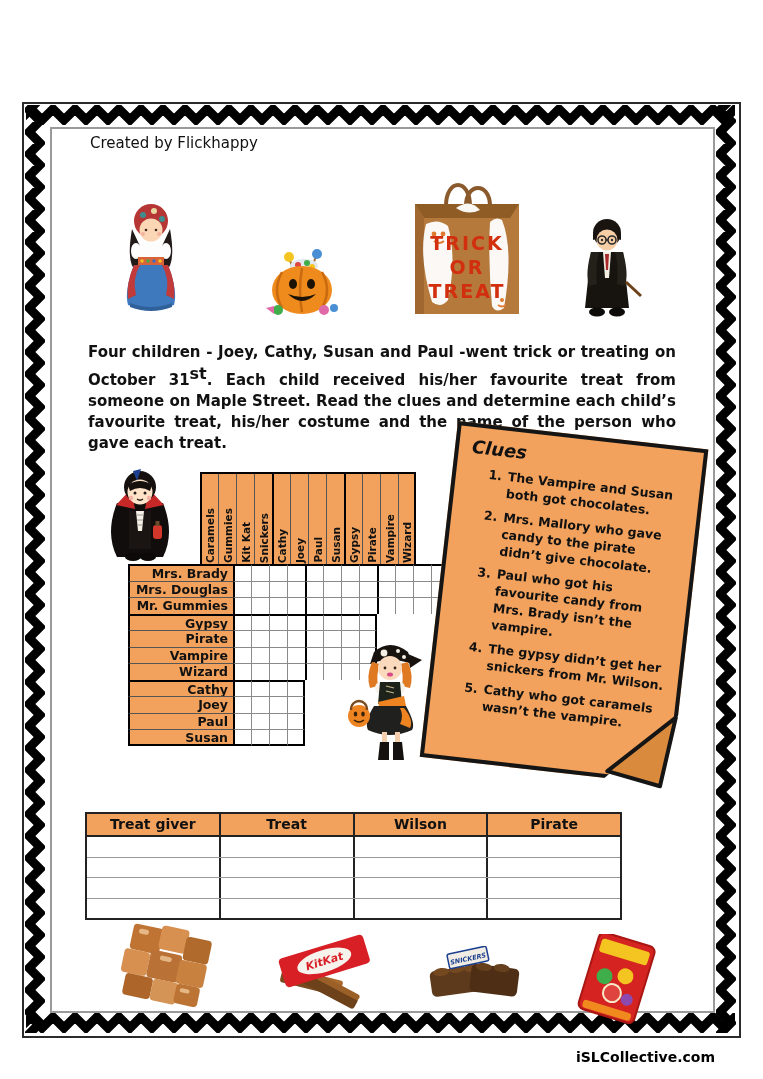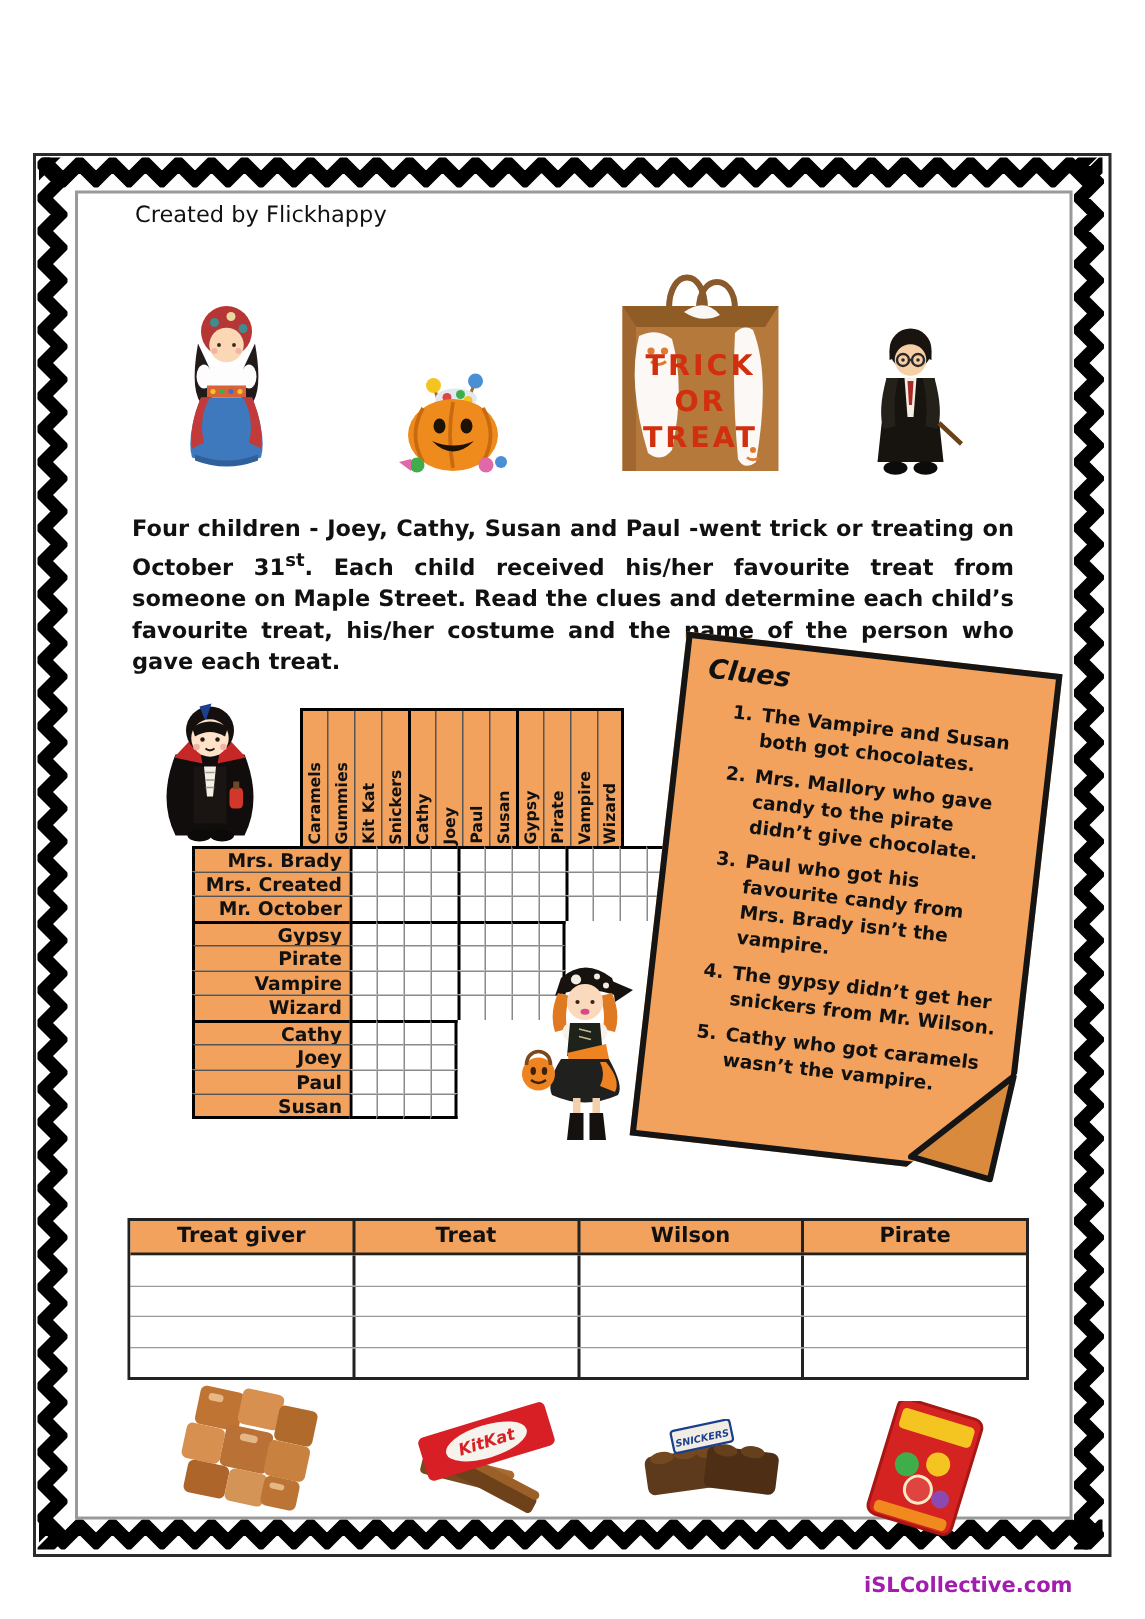--- a/index.html
+++ b/index.html
@@ -13,21 +13,21 @@
   .zz{position:absolute;overflow:hidden;}
   .zz-top{left:26px;top:79px;width:709px;height:20px;}
   .zz-bottom{left:26px;top:987px;width:709px;height:20px;}
   .zz-left{left:25px;top:79px;width:20px;height:928px;}
   .zz-right{left:716px;top:79px;width:20px;height:928px;}
 
   
   .credit{position:absolute;left:90px;top:108px;font-size:15px;}
   .intro{position:absolute;left:88px;top:301px;width:588px;font-size:15px;font-weight:bold;
          line-height:21px;text-align:justify;}
-  .intro sup{font-size:12px;}
+  .intro sup{font-size:16px;}
 
   
   .illus{position:absolute;}
   .bag-text{fill:#d22f0e;font-weight:bold;font-size:19px;letter-spacing:2px;
             font-family:"DejaVu Sans", sans-serif;}
 
   
   :root{--orange:#F2A25C;--fold:#D98A3D;}
   .lgrid{position:absolute;left:95px;top:446px;}
   .ghead{position:absolute;left:105px;top:0;display:flex;border-top:2.5px solid #000;}
@@ -54,33 +54,33 @@
          border:4px solid #151515;box-sizing:border-box;transform:rotate(6.5deg);
          transform-origin:0 0;}
   .clues-title{font-size:18px;font-weight:bold;font-style:italic;margin:9px 0 8px 13px;}
   .clue-list{margin:0 12px 0 24px;}
   .clue{display:flex;font-size:12.5px;font-weight:bold;line-height:1.35;margin-bottom:7px;}
   .clue-num{width:22px;text-align:right;padding-right:6px;flex:none;}
   .clue-text{flex:1;}
   .fold{position:absolute;right:-6px;bottom:-6px;overflow:visible;}
 
   
-  .atable{position:absolute;left:85px;top:786px;width:601px;border:2px solid #222;box-sizing:border-box;}
+  .atable{position:absolute;left:85px;top:786px;width:537px;border:2px solid #222;box-sizing:border-box;}
   .ahead{display:flex;background:var(--orange);border-bottom:2px solid #222;}
   .ahcell{flex:1;height:21px;line-height:21px;text-align:center;font-weight:bold;font-size:14px;
           border-left:2px solid #222;box-sizing:border-box;}
   .ahcell:first-child{border-left:none;}
   .arow{display:flex;height:19.5px;border-top:1px solid #999;}
   .arow:first-of-type{border-top:none;}
   .acell{flex:1;background:#fff;border-left:2px solid #222;box-sizing:border-box;}
   .acell:first-child{border-left:none;}
 
   
   .watermark{position:absolute;left:540px;top:1023px;width:175px;text-align:right;
-             font-size:14px;font-weight:bold;color:#a21caf;}
+             font-size:14px;font-weight:bold;color:#000000;}
 </style>
 </head>
 <body>
 
 <div class="page">
 
   <div class="frame-outer"></div>
   <svg class="zz zz-top" width="709" height="20">
       <polyline points="-6,15 5,4 16,15 27,4 38,15 49,4 60,15 71,4 82,15 93,4 104,15 115,4 126,15 137,4 148,15 159,4 170,15 181,4 192,15 203,4 214,15 225,4 236,15 247,4 258,15 269,4 280,15 291,4 302,15 313,4 324,15 335,4 346,15 357,4 368,15 379,4 390,15 401,4 412,15 423,4 434,15 445,4 456,15 467,4 478,15 489,4 500,15 511,4 522,15 533,4 544,15 555,4 566,15 577,4 588,15 599,4 610,15 621,4 632,15 643,4 654,15 665,4 676,15 687,4 698,15 709,4 720,15" fill="none" stroke="#000" stroke-width="9" stroke-linejoin="miter"></polyline>
     </svg>
@@ -258,36 +258,36 @@
           <div class="gcell gl"></div>
           <div class="gcell"></div>
           <div class="gcell"></div>
           <div class="gcell"></div>
           <div class="gcell gl"></div>
           <div class="gcell"></div>
           <div class="gcell"></div>
           <div class="gcell gr"></div>
         </div>
         <div class="grow">
-          <div class="glabel">Mrs. Created</div>
-          <div class="gcell gl"></div>
-          <div class="gcell"></div>
-          <div class="gcell"></div>
-          <div class="gcell"></div>
-          <div class="gcell gl"></div>
-          <div class="gcell"></div>
-          <div class="gcell"></div>
-          <div class="gcell"></div>
-          <div class="gcell gl"></div>
-          <div class="gcell"></div>
-          <div class="gcell"></div>
-          <div class="gcell gr"></div>
-        </div>
-        <div class="grow">
-          <div class="glabel">Mr. October</div>
+          <div class="glabel">Mrs. Douglas</div>
+          <div class="gcell gl"></div>
+          <div class="gcell"></div>
+          <div class="gcell"></div>
+          <div class="gcell"></div>
+          <div class="gcell gl"></div>
+          <div class="gcell"></div>
+          <div class="gcell"></div>
+          <div class="gcell"></div>
+          <div class="gcell gl"></div>
+          <div class="gcell"></div>
+          <div class="gcell"></div>
+          <div class="gcell gr"></div>
+        </div>
+        <div class="grow">
+          <div class="glabel">Mr. Gummies</div>
           <div class="gcell gl"></div>
           <div class="gcell"></div>
           <div class="gcell"></div>
           <div class="gcell"></div>
           <div class="gcell gl"></div>
           <div class="gcell"></div>
           <div class="gcell"></div>
           <div class="gcell"></div>
           <div class="gcell gl"></div>
           <div class="gcell"></div>

